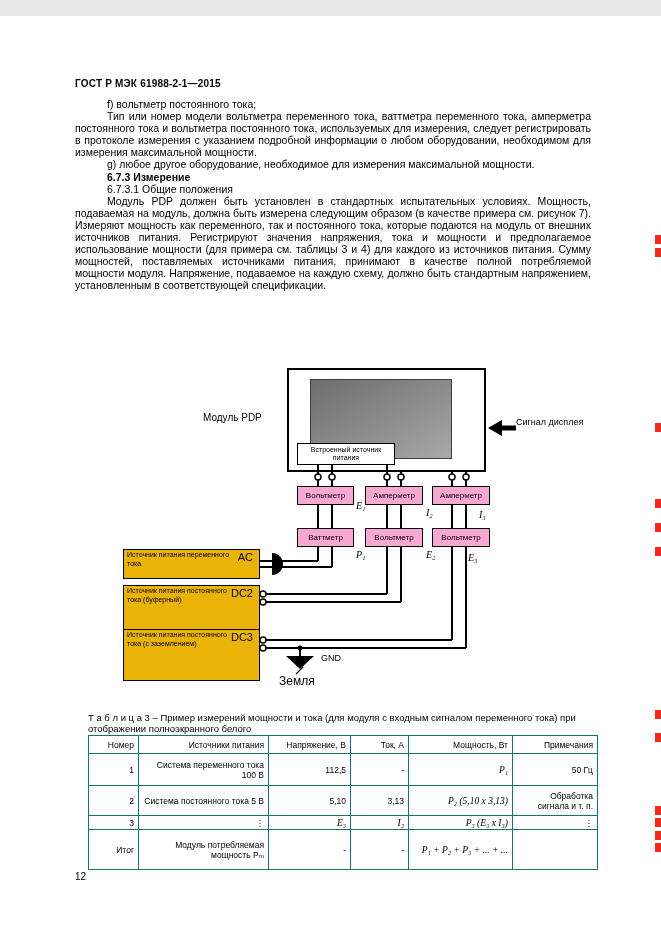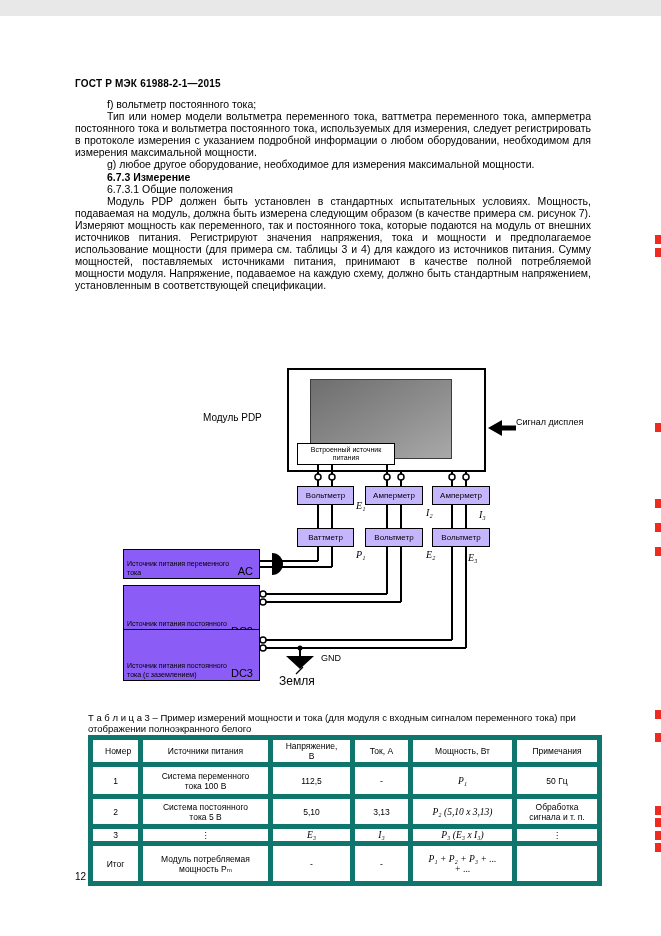--- a/index.html
+++ b/index.html
@@ -16,50 +16,50 @@
   .bold { font-weight:bold; }
 
   
   .diagram { position:absolute; left:0; top:340px; width:661px; height:336px; }
   .diagram svg.wires { position:absolute; left:0; top:0; }
   .module-box { position:absolute; left:287px; top:12px; width:199px; height:104px; border:2px solid #000; background:#fff; }
   .screen { position:absolute; left:21px; top:9px; width:142px; height:80px;
             background:linear-gradient(150deg,#6e6e6e 0%,#8d8d8d 55%,#a9a9a9 100%); border:1px solid #3c3c3c; }
   .builtin { position:absolute; left:297px; top:87px; width:98px; height:22px; border:1px solid #000; background:#fff;
              font-size:7px; line-height:8px; display:flex; align-items:center; justify-content:center; text-align:center; padding:1px; }
-  .meter { position:absolute; height:19px; border:1px solid #000; background:#c4b5fd;
+  .meter { position:absolute; height:19px; border:1px solid #000; background:#f9a8d4;
            font-size:8px; display:flex; align-items:center; justify-content:center; }
   .m-v1 { left:297px; top:130px; width:57px; }
   .m-a2 { left:365px; top:130px; width:58px; }
   .m-a3 { left:432px; top:130px; width:58px; }
   .m-w1 { left:297px; top:172px; width:57px; }
   .m-v2 { left:365px; top:172px; width:58px; }
   .m-v3 { left:432px; top:172px; width:58px; }
   .var { position:absolute; font-family:"Liberation Serif","DejaVu Sans",serif; font-style:italic; font-size:10px; }
   .v-e1{left:356px;top:144px;} .v-i2{left:426px;top:151px;} .v-i3{left:479px;top:153px;}
   .v-p1{left:356px;top:193px;} .v-e2{left:426px;top:193px;} .v-e3{left:468px;top:196px;}
   .lbl { position:absolute; }
   .module-lbl { left:203px; top:56px; font-size:10px; }
   .signal-lbl { left:516px; top:61px; font-size:9px; }
   .gnd-lbl   { left:321px; top:297px; font-size:9px; }
   .earth-lbl { left:279px; top:318px; font-size:12px; }
-  .source { position:absolute; left:123px; width:137px; border:1px solid #000; background:#8b5cf6;
-            display:flex; align-items:flex-end; padding:1px 3px; }
+  .source { position:absolute; left:123px; width:137px; border:1px solid #000; background:#eab308;
+            display:flex; align-items:flex-start; padding:1px 3px; }
   .src-ac  { top:193px; height:30px; }
   .src-dc2 { top:229px; height:54px; }
   .src-dc3 { top:273px; height:52px; }
   .src-text { flex:1; font-size:7px; line-height:8.5px; }
   .src-tag  { font-size:11px; padding:0 3px 0 2px; }
   .fig-caption { position:absolute; left:75px; top:675px; width:516px; text-align:center; font-size:8.5px; }
 
   
   .table-title { position:absolute; left:88px; top:696px; width:509px; font-size:9.5px; line-height:11px; }
   table.t3 { position:absolute; left:88px; top:719px; width:509px; border-collapse:collapse;
              table-layout:fixed; font-size:8.5px; }
-  .t3 th, .t3 td { border:5px solid #0f766e; text-align:center; vertical-align:middle; padding:1px 12px; line-height:10px; }
+  .t3 th, .t3 td { border:1px solid #0f766e; text-align:right; vertical-align:middle; padding:1px 4px; line-height:10px; }
   .t3 th { font-weight:normal; }
   .t3 tr.thr { height:18px; }
   .t3 tr.r0 { height:32px; }
   .t3 tr.r1 { height:30px; }
   .t3 tr.r2 { height:14px; }
   .t3 tr.r3 { height:40px; }
   .it { font-style:italic; font-family:"Liberation Serif","DejaVu Sans",serif; font-size:9.5px; }
 
   .page-num { position:absolute; left:75px; top:855px; font-size:10px; }
   .red-mark { position:absolute; right:0; width:6px; height:9px; background:#ee2a21; }

